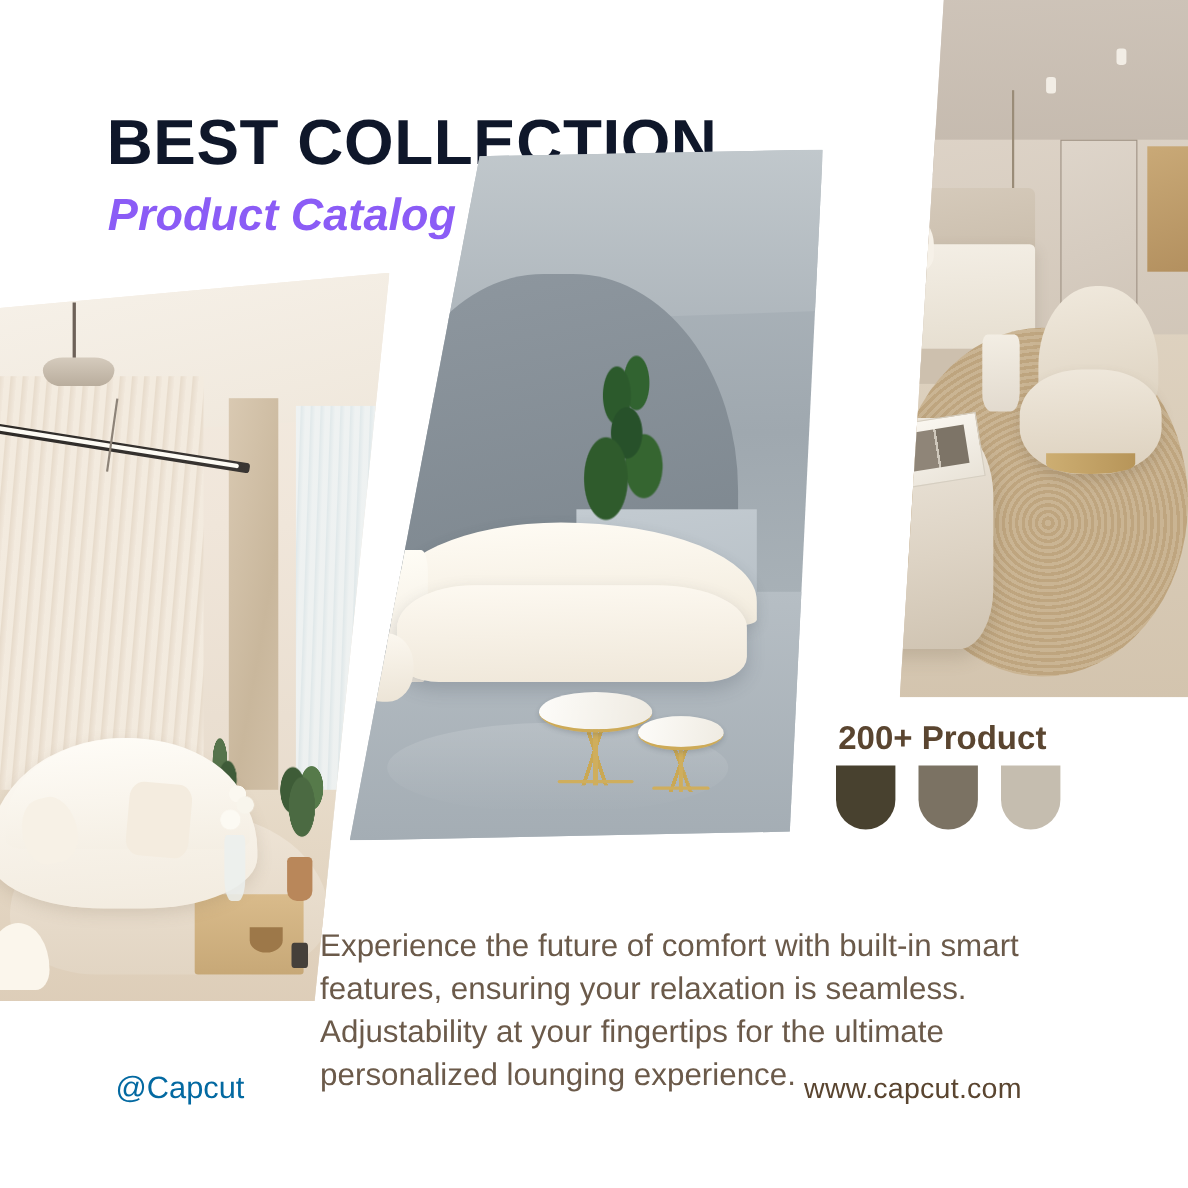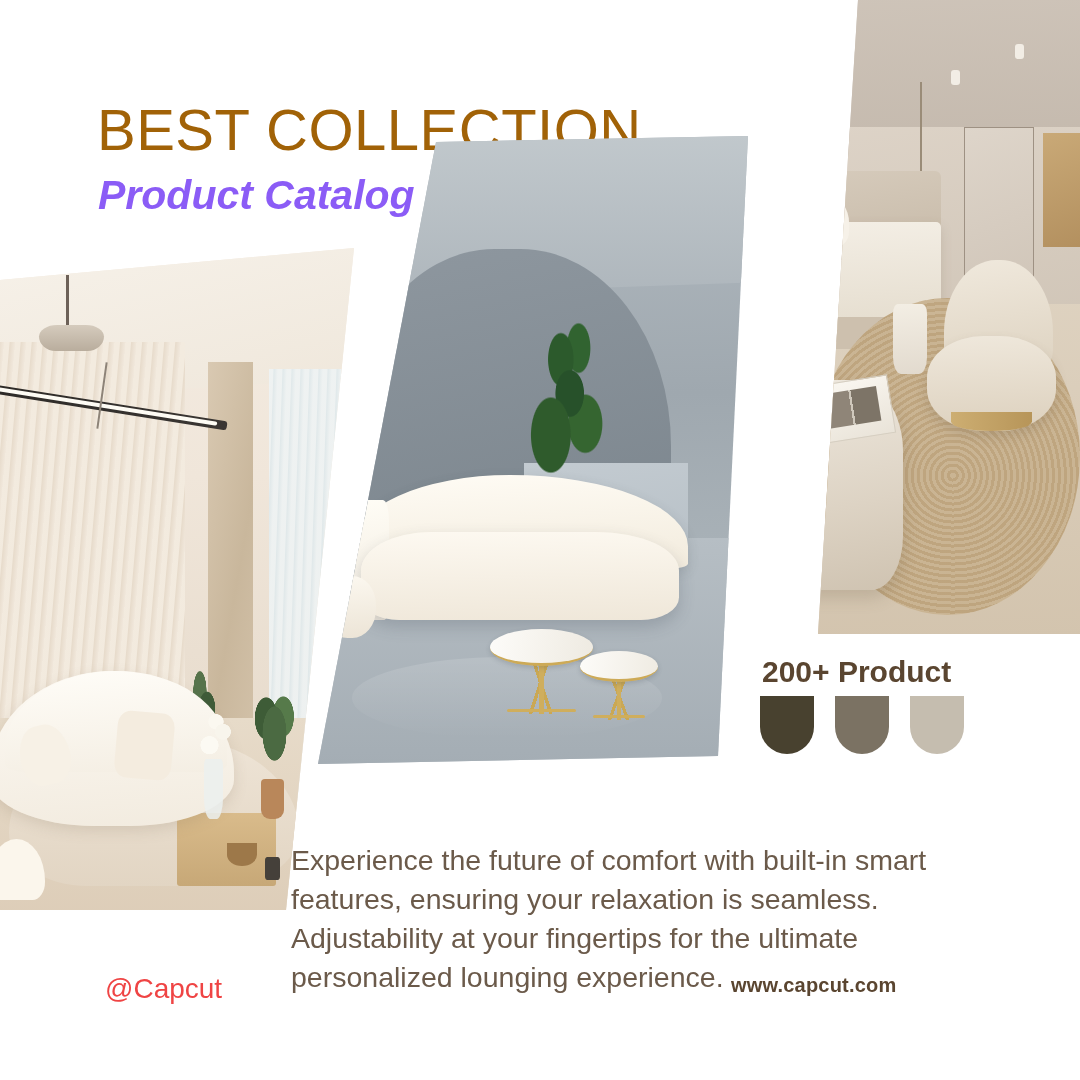--- a/index.html
+++ b/index.html
@@ -2,22 +2,22 @@
 <html><head>
 <meta charset="utf-8">
 <style>
   html,body{margin:0;padding:0;background:#fff;}
   body{width:1080px;height:1080px;overflow:hidden;font-family:"Liberation Sans",sans-serif;}
   #poster{position:relative;width:1080px;height:1080px;background:#ffffff;overflow:hidden;}
 
   
   .title{
     position:absolute;left:97px;top:62px;
-    font-size:58px;font-weight:normal;letter-spacing:0.5px;
-    color:#a16207;font-family:"Liberation Sans",sans-serif;
+    font-size:58px;font-weight:bold;letter-spacing:0.5px;
+    color:#0f172a;font-family:"Liberation Sans",sans-serif;
     white-space:nowrap;line-height:1.0;
   }
   .subtitle{
     position:absolute;left:98px;top:139px;
     font-size:41px;font-weight:bold;font-style:italic;
     color:#8b5cf6;white-space:nowrap;line-height:1.1;
   }
 
   
   .panel{position:absolute;overflow:hidden;}
@@ -207,22 +207,22 @@
   .prod-label{position:absolute;left:762px;top:655px;font-size:30px;font-weight:bold;
      color:#5a4530;white-space:nowrap;}
   .swatches{position:absolute;left:760px;top:696px;display:flex;gap:21px;}
   .swatch{width:54px;height:58px;border-radius:0 0 27px 27px;}
 
   
   .body-text{position:absolute;left:291px;top:812px;width:668px;
      font-size:28.5px;line-height:39px;color:#6b5a4a;font-weight:300;}
 
   
-  .handle{position:absolute;left:105px;top:973px;font-size:28px;color:#ef4444;font-weight:normal;}
-  .website{position:absolute;left:731px;top:974px;font-size:20px;color:#5a4530;font-weight:bold;letter-spacing:.2px;}
+  .handle{position:absolute;left:105px;top:973px;font-size:28px;color:#0369a1;font-weight:normal;}
+  .website{position:absolute;left:731px;top:974px;font-size:26px;color:#5a4530;font-weight:normal;letter-spacing:.2px;}
 </style>
 </head>
 <body>
 
 <div id="poster">
 
   <h1 class="title">BEST COLLECTION</h1>
   <h2 class="subtitle">Product Catalog</h2>
 
   <div class="panel" id="panel-left">

